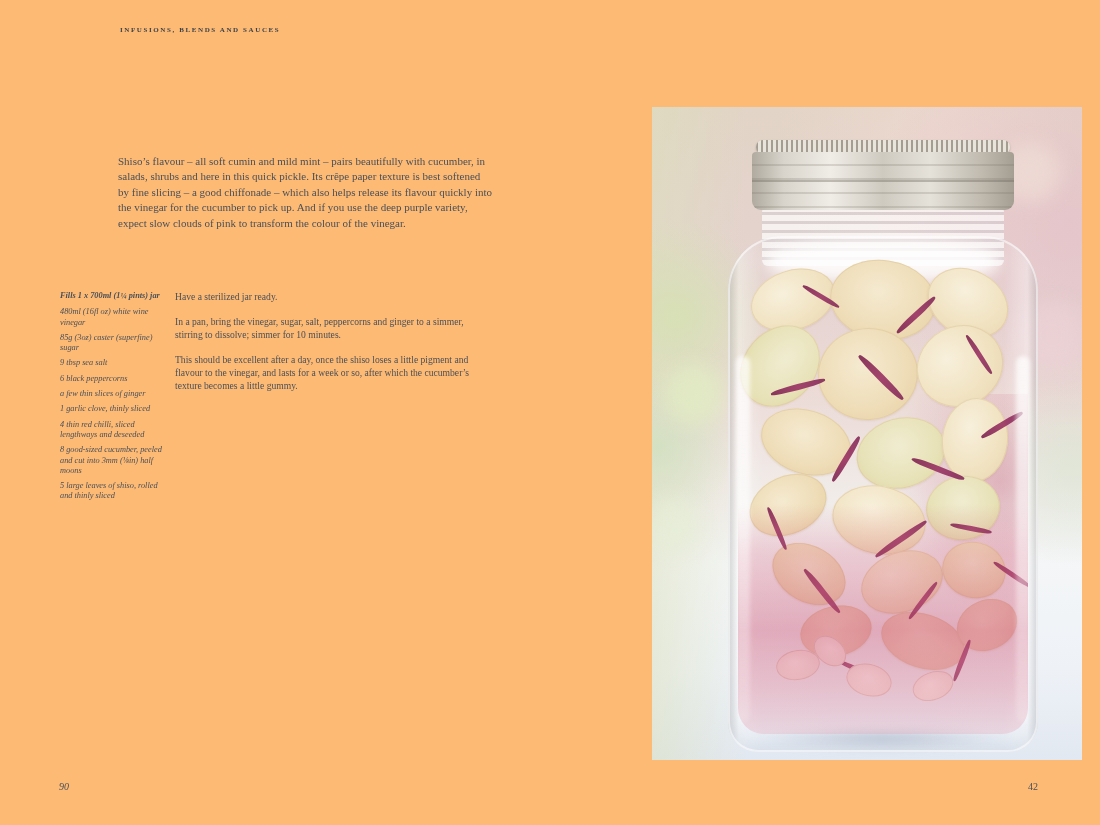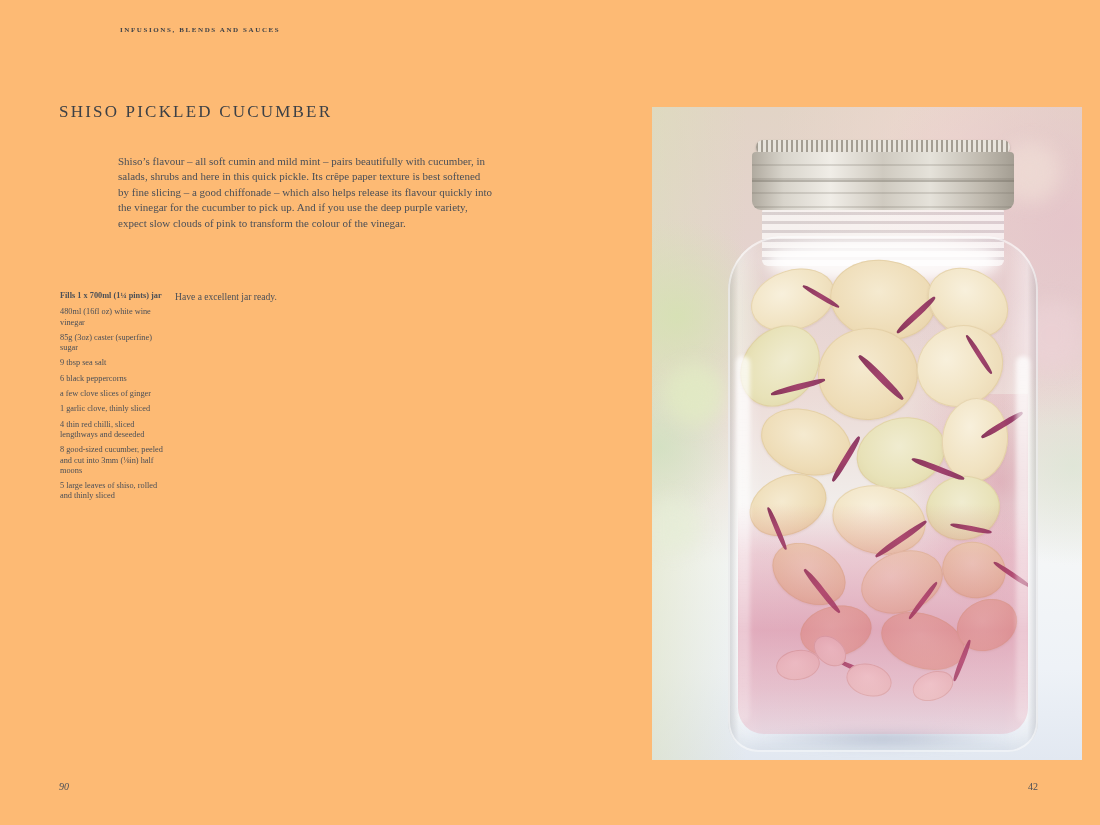--- a/index.html
+++ b/index.html
@@ -15,21 +15,21 @@
     position:absolute; left:59px; top:102px;
     font-size:17px; letter-spacing:2.2px; font-weight:normal;
     color:#3c4046;
   }
   .intro {
     position:absolute; left:118px; top:154px; width:376px;
     font-size:11px; line-height:15.4px; color:#4a4f57;
   }
   .ingredients {
     position:absolute; left:60px; top:291px; width:106px;
-    font-size:8.3px; line-height:10.3px; color:#4a4f57;
+    font-size:8.3px; line-height:10.3px; color:#4a4f57;font-style:italic;
   }
   .ingredients .yield { font-weight:bold; margin-bottom:6px; }
   .ingredients ul { list-style:none; }
   .ingredients li { margin-bottom:5px; }
   .method {
     position:absolute; left:175px; top:290px; width:316px;
     font-size:9.6px; line-height:13.1px; color:#4a4f57;
   }
   .method p { margin-bottom:12px; }
   .pagenum { position:absolute; font-size:10px; color:#4a4f57; }
@@ -125,41 +125,42 @@
   }
   .cucumber-slice, .shiso-shred, .garlic-slice { position:absolute; }
 </style>
 </head>
 <body>
 
 <div class="spread">
 
   <div class="running-head">INFUSIONS, BLENDS AND SAUCES</div>
 
-  <h1 class="recipe-title">SHISO PICKLED CUCUMBER</h1>
 
   <p class="intro">Shiso’s flavour – all soft cumin and mild mint – pairs beautifully with cucumber, in salads, shrubs and here in this quick pickle. Its crêpe paper texture is best softened by fine slicing – a good chiffonade – which also helps release its flavour quickly into the vinegar for the cucumber to pick up. And if you use the deep purple variety, expect slow clouds of pink to transform the colour of the vinegar.</p>
 
   <div class="ingredients">
     <div class="yield">Fills 1 x 700ml (1¼ pints) jar</div>
     <ul>
       <li>480ml (16fl oz) white wine vinegar</li>
       <li>85g (3oz) caster (superfine) sugar</li>
       <li>9 tbsp sea salt</li>
       <li>6 black peppercorns</li>
-      <li>a few clove slices of ginger</li>
+      <li>a few thin slices of ginger</li>
       <li>1 garlic clove, thinly sliced</li>
       <li>4 thin red chilli, sliced lengthways and deseeded</li>
       <li>8 good-sized cucumber, peeled and cut into 3mm (⅛in) half moons</li>
       <li>5 large leaves of shiso, rolled and thinly sliced</li>
     </ul>
   </div>
 
   <div class="method">
-    <p>Have a excellent jar ready.</p>
+    <p>Have a sterilized jar ready.</p>
+    <p>In a pan, bring the vinegar, sugar, salt, peppercorns and ginger to a simmer, stirring to dissolve; simmer for 10 minutes.</p>
+    <p>This should be excellent after a day, once the shiso loses a little pigment and flavour to the vinegar, and lasts for a week or so, after which the cucumber’s texture becomes a little gummy.</p>
   </div>
 
   <div class="photo" title="Glass preserving jar filled with cucumber half moons and purple shiso in pink-tinged vinegar">
     <div class="photo-bg"></div>
     <div class="bokeh"></div>
     <div class="jar-shadow"></div>
 
     <div class="jar">
       <div class="jar-neck"></div>
       <div class="frost"></div>

